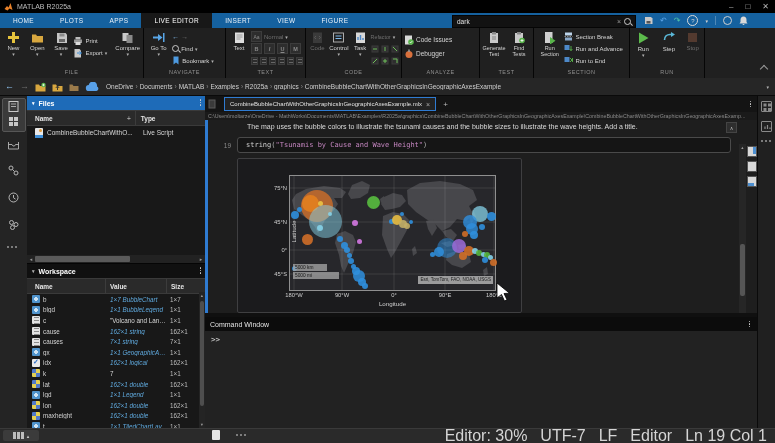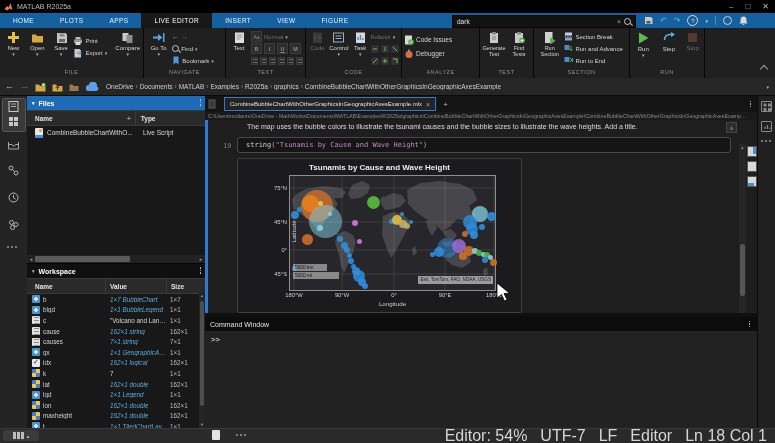--- a/index.html
+++ b/index.html
@@ -731,21 +731,20 @@
         <div class="abs" id="para">The map uses the bubble colors to illustrate the tsunami causes and the bubble sizes to illustrate the wave heights. Add a title.</div>
         <div class="abs" id="collapsebox">∧</div>
         <div class="abs" id="codebox">
           <span class="fn">string</span>
             <span class="pn">(</span>
             <span class="st">"Tsunamis by Cause and Wave Height"</span>
             <span class="pn">)</span>
         </div>
 
         <div class="abs" id="figpanel">
-          <div class="abs" id="figtitle">Tsunamis by Cause and Wave Height</div>
           <div class="abs" id="plot">
             <svg width="205" height="114" viewBox="0 0 205 114" preserveAspectRatio="none">
               <g fill="#47474b">
                 <path d="M2 24 L6 18 L16 13 L34 10 L50 12 L56 16 L52 22 L44 22 L48 28 L44 34 L38 40 L34 46 L31 52 L28 57 L25 51 L20 45 L12 39 L4 33 Z"></path>
                 <path d="M58 18 L62 9 L72 5 L80 9 L78 17 L70 22 L61 23 Z"></path>
                 <path d="M47 58 L55 55 L63 59 L66 66 L63 77 L58 88 L54 97 L51 90 L49 79 L45 67 Z"></path>
                 <path d="M91 28 L94 21 L103 17 L112 19 L116 25 L110 31 L102 33 L95 34 Z"></path>
                 <path d="M93 40 L103 36 L113 38 L119 44 L117 54 L111 65 L105 76 L101 82 L97 73 L92 59 Z"></path>
                 <path d="M117 14 L130 7 L150 5 L170 8 L183 14 L187 24 L179 30 L183 38 L176 45 L167 43 L160 51 L152 55 L146 49 L136 43 L126 36 L118 28 Z"></path>
                 <path d="M136 45 L143 43 L147 52 L142 60 L138 53 Z"></path>
@@ -893,23 +892,23 @@
       </span>
     <span style="font-size:5px;color:#c6c6c6">▴</span>
   </div>
   <div class="abs" id="statusdoc"></div>
   <div class="abs dots3" id="statusdots">
       <i></i>
       <i></i>
       <i></i>
     </div>
   <div class="abs" id="statusright">
-    <span>Editor: 54%</span>
+    <span>Editor: 30%</span>
     <span>UTF-7</span>
     <span>LF</span>
     <span>Editor</span>
-    <span>Ln 18 Col 1</span>
+    <span>Ln 19 Col 1</span>
   </div>
 
   <svg class="abs" style="left:496px;top:282px;z-index:50" width="16" height="22">
     <path d="M1 1 L1 16 L5.5 12.5 L8.5 19 L11 17.8 L8 11.5 L13.5 11.2 Z" fill="#fff" stroke="#000" stroke-width="0.8"></path>
   </svg>
 </div>
 
 </body></html>

